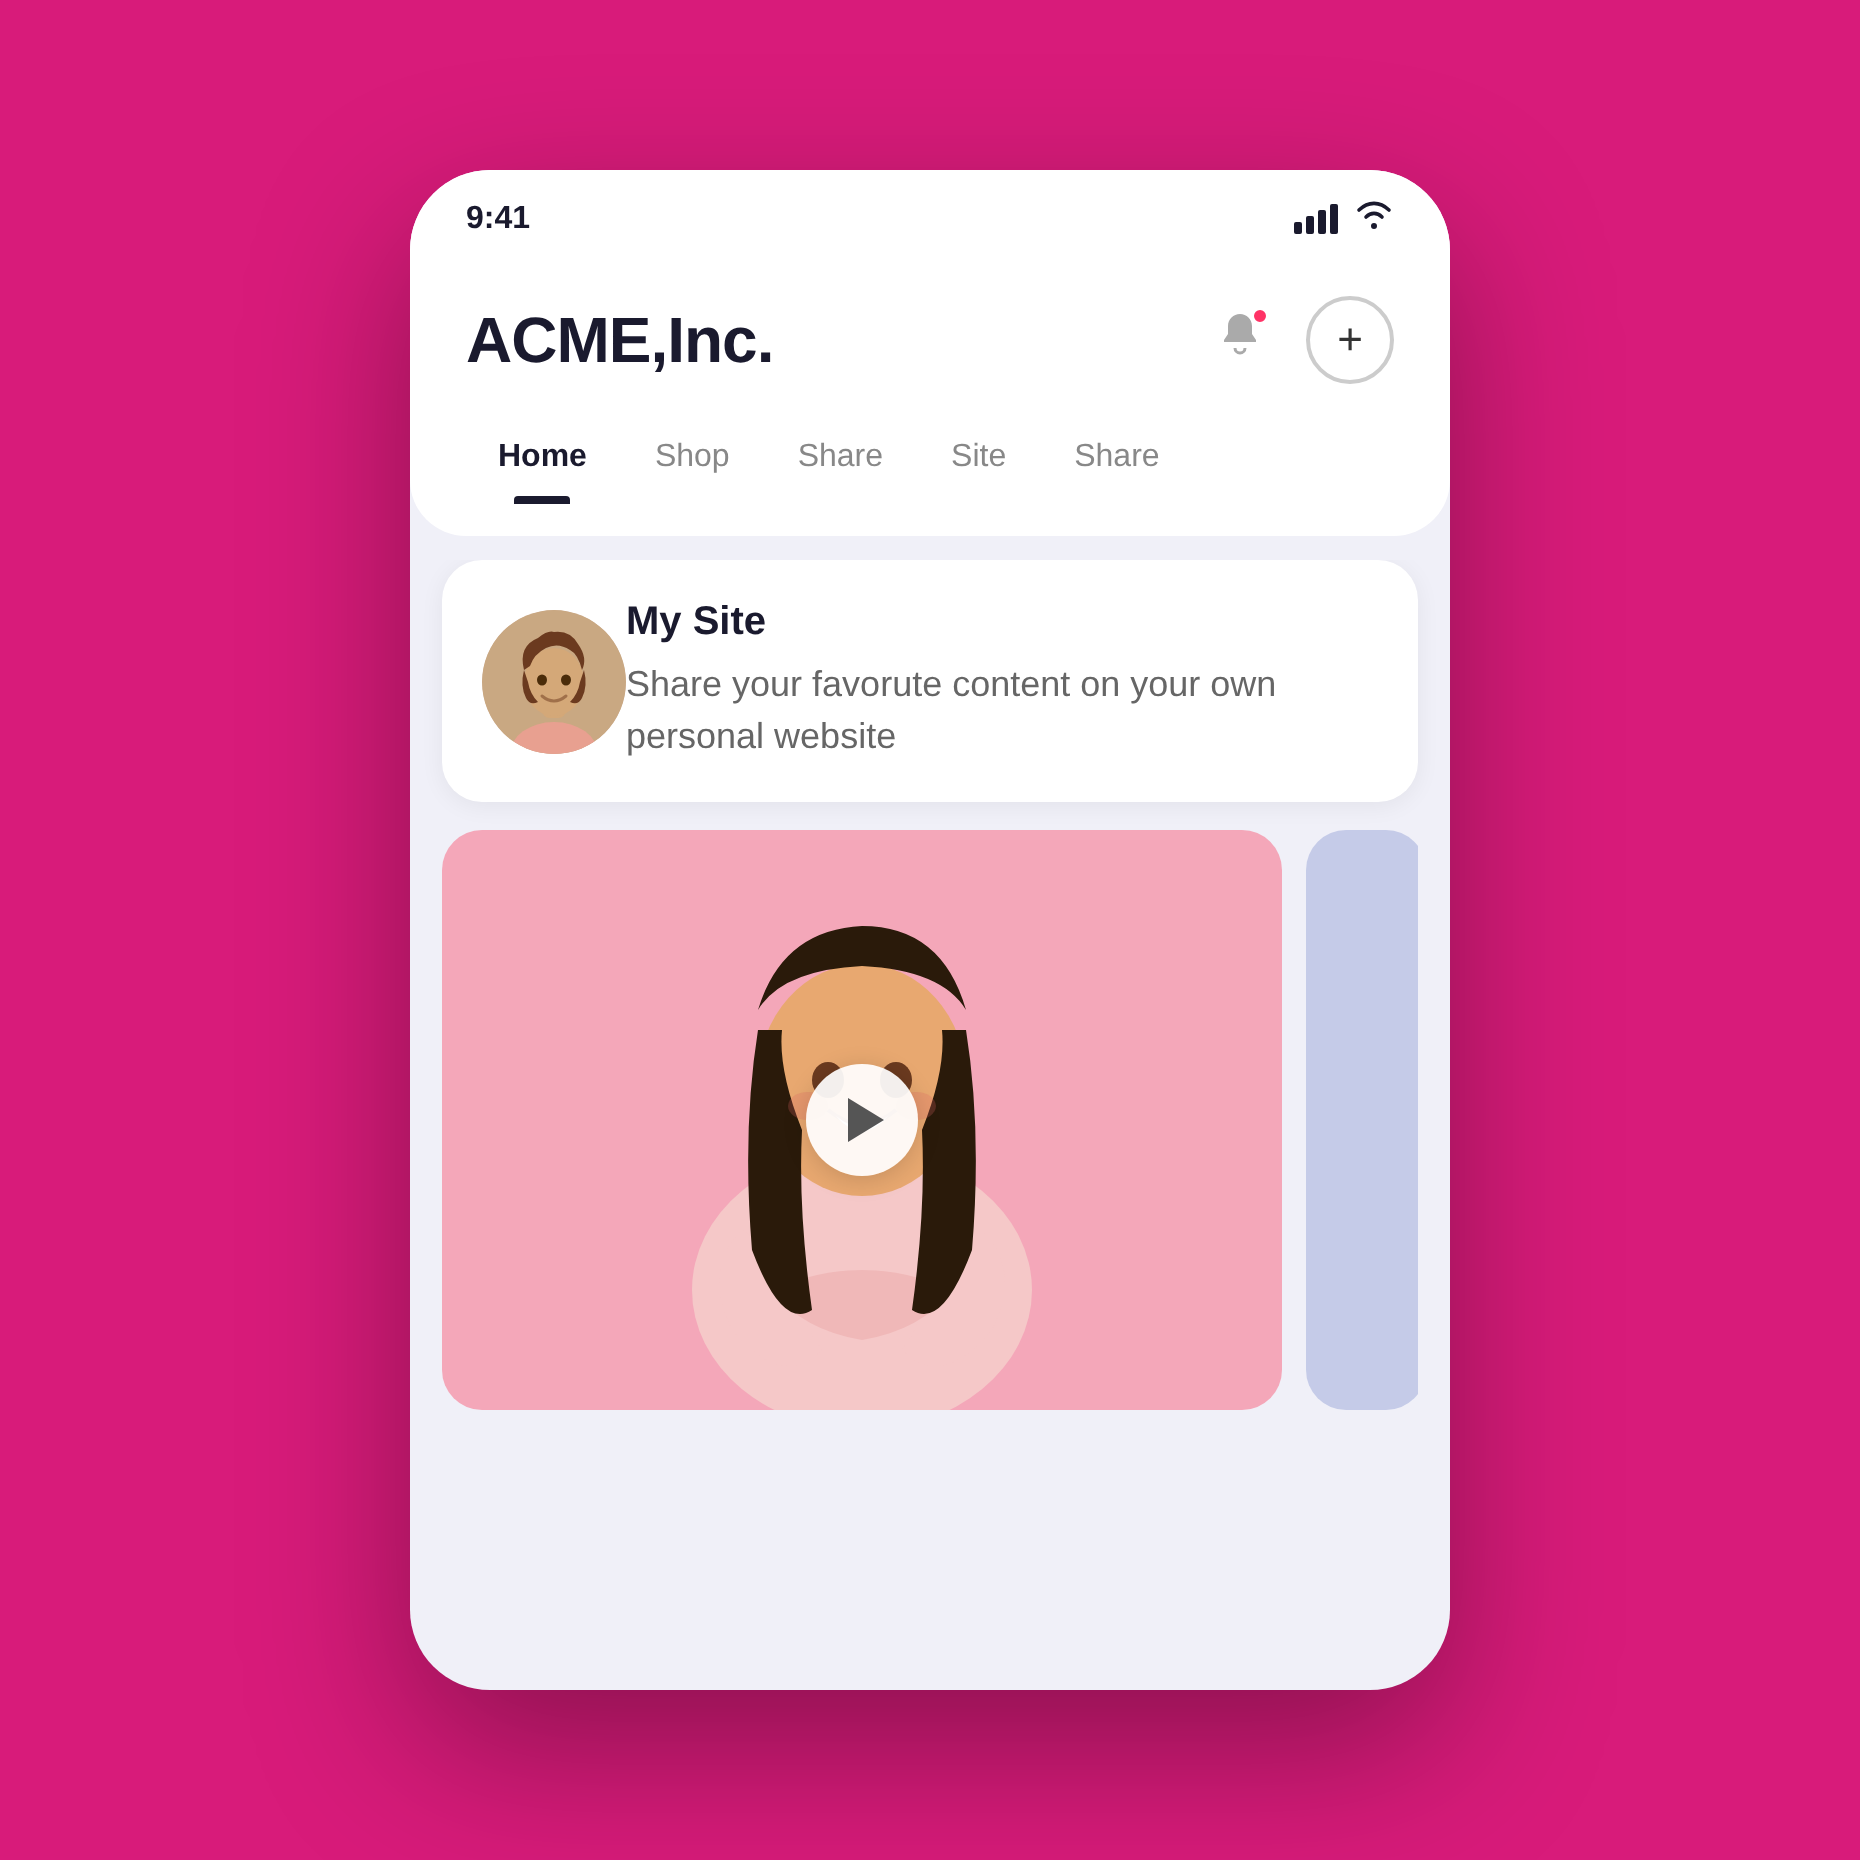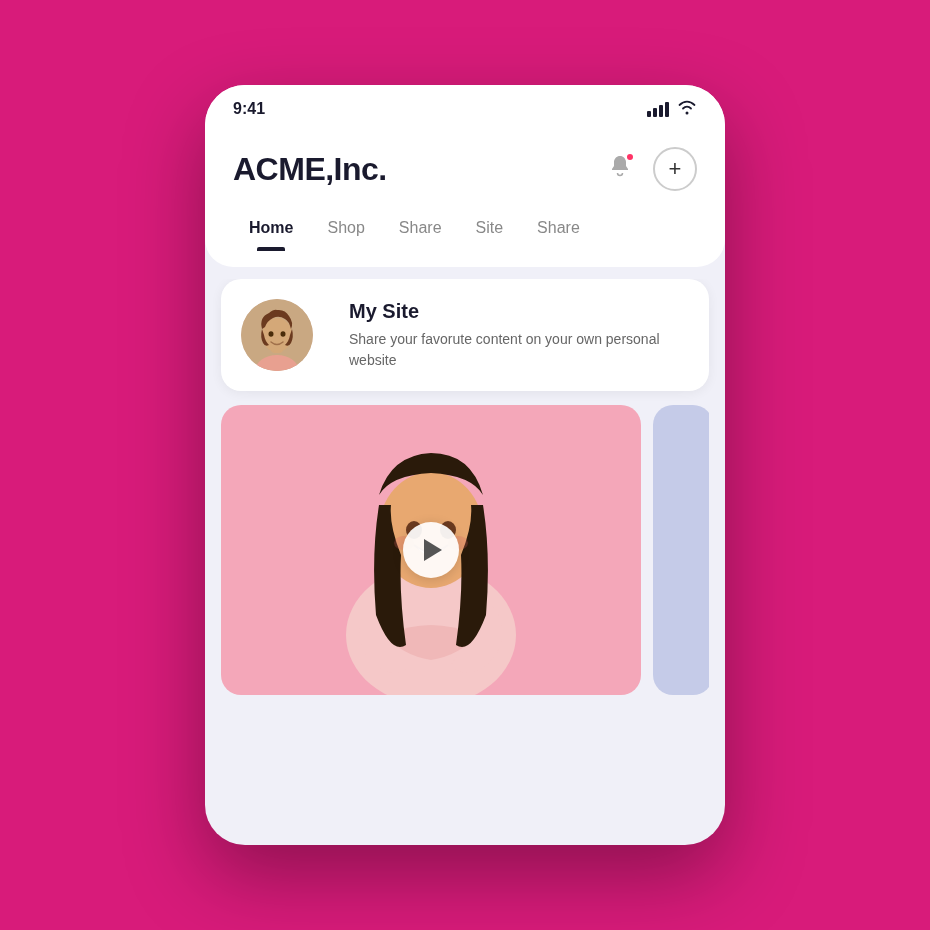--- a/index.html
+++ b/index.html
@@ -181,21 +181,21 @@
       overflow: hidden;
     }
 
     
     .my-site-card {
       background: #ffffff;
       border-radius: 20px;
       padding: 20px;
       display: flex;
       align-items: center;
-      gap: 36px;
+      gap: 0;
       box-shadow: 0 2px 12px rgba(0,0,0,0.06);
     }
 
     .avatar-container {
       width: 72px;
       height: 72px;
       border-radius: 50%;
       overflow: hidden;
       flex-shrink: 0;
       background: #d4b8a0;
@@ -213,21 +213,21 @@
     .my-site-info {}
 
     .my-site-title {
       font-size: 20px;
       font-weight: 700;
       color: #1a1a2e;
       margin-bottom: 6px;
     }
 
     .my-site-desc {
-      font-size: 14px;
+      font-size: 18px;
       color: #666;
       line-height: 1.45;
     }
 
     
     .video-section {
       display: flex;
       gap: 12px;
       overflow: hidden;
     }

